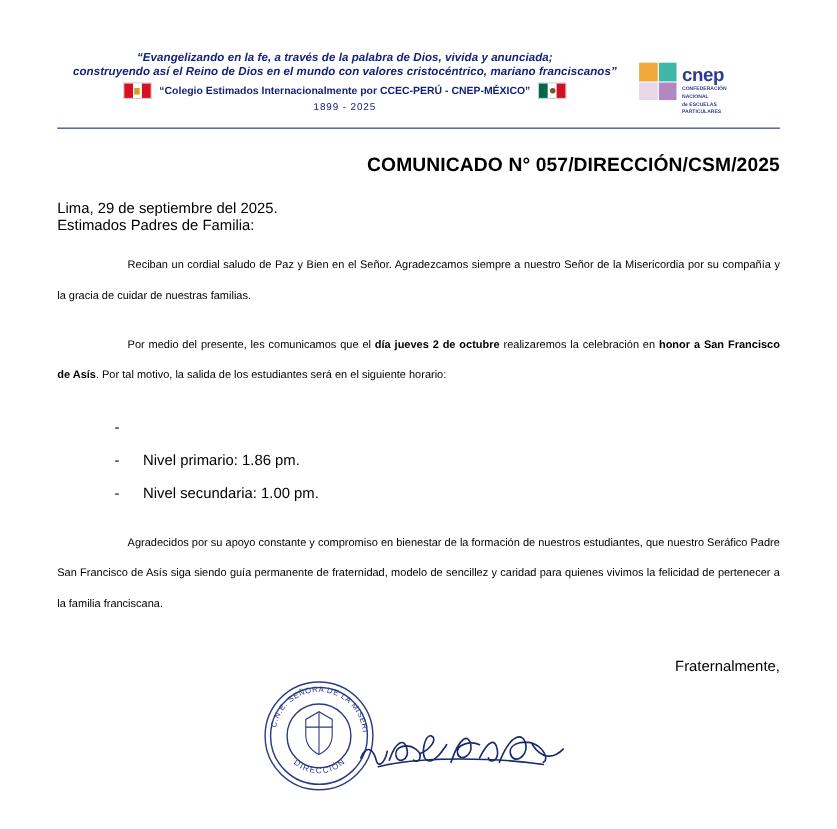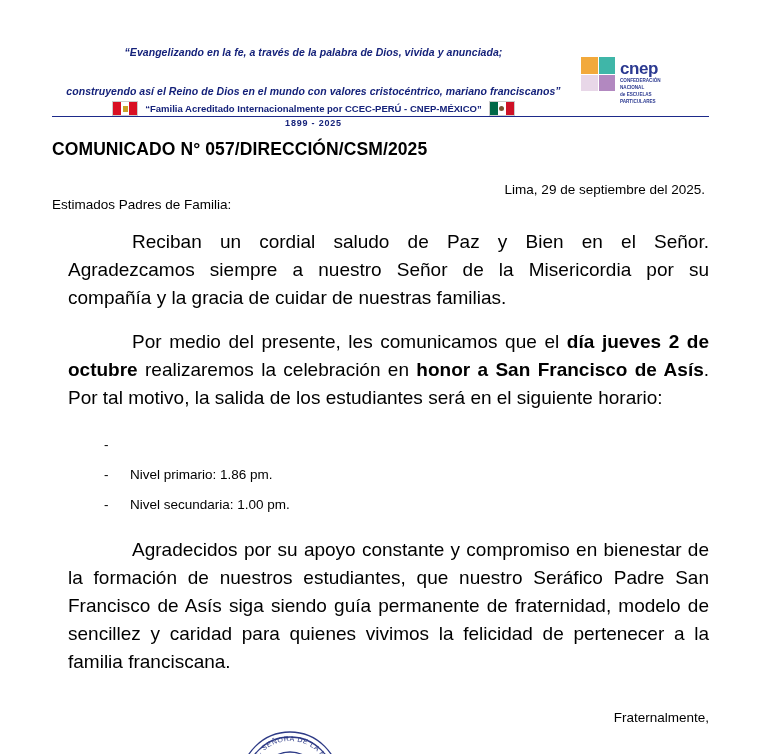--- a/index.html
+++ b/index.html
@@ -48,38 +48,37 @@
     padding: 0 4px;
     position: relative;
   }
   .motto {
     color: #15227a;
     font-weight: bold;
     font-size: 10.5px;
     line-height: 13px;
     font-style: italic;
     letter-spacing: 0.05px;
-    margin-top: 26px;
   }
   .accredit-row {
     display: flex;
     align-items: center;
     justify-content: center;
     gap: 7px;
     margin-top: 3px;
   }
   .accredit-text {
     color: #15227a;
     font-weight: bold;
     font-size: 9.5px;
     line-height: 12px;
   }
   .years {
     color: #15227a;
-    font-weight: bold;
+    font-weight: normal;
     font-size: 9px;
     margin-top: 2px;
     letter-spacing: 0.8px;
   }
 
   .flag {
     width: 26px;
     height: 15px;
     display: inline-block;
     position: relative;
@@ -129,43 +128,43 @@
   }
 
   .rule {
     border: none;
     border-top: 1.6px solid #1d2a8a;
     margin: 6px 0 0 0;
   }
 
   
   .doc-title {
-    text-align: left;
+    text-align: right;
     font-size: 17.5px;
     font-weight: bold;
     margin-top: 22px;
     letter-spacing: 0.1px;
   }
 
   .place-date {
-    text-align: right;
+    text-align: left;
     font-size: 13.5px;
     margin-top: 22px;
     padding-right: 4px;
   }
 
   .salutation {
     font-size: 13.5px;
   }
 
   p.body-text {
-    font-size: 19px;
+    font-size: 10px;
     line-height: 28px;
     text-align: justify;
-    margin: 16px 0 0 16px;
+    margin: 16px 0 0 0;
     text-indent: 64px;
   }
 
   .schedule {
     margin: 18px 0 0 0;
     padding: 0;
     list-style: none;
   }
   .schedule li {
     font-size: 13.5px;
@@ -216,21 +215,21 @@
     <div class="header-center">
       <div class="motto">“Evangelizando en la fe, a través de la palabra de Dios, vivida y anunciada;</div>
       <div class="motto">construyendo así el Reino de Dios en el mundo con valores cristocéntrico, mariano franciscanos”</div>
       <div class="accredit-row">
         <span class="flag flag-pe">
           <span class="band b1"></span>
             <span class="band b2"></span>
             <span class="band b3"></span>
             <span class="emblem"></span>
         </span>
-        <span class="accredit-text">“Familia Acreditado Internacionalmente por CCEC-PERÚ - CNEP-MÉXICO”</span>
+        <span class="accredit-text">“Colegio Estimados Internacionalmente por CCEC-PERÚ - CNEP-MÉXICO”</span>
         <span class="flag flag-mx">
           <span class="band b1"></span>
             <span class="band b2"></span>
             <span class="band b3"></span>
             <span class="emblem"></span>
         </span>
       </div>
       <div class="years">1899 - 2025</div>
     </div>
 

